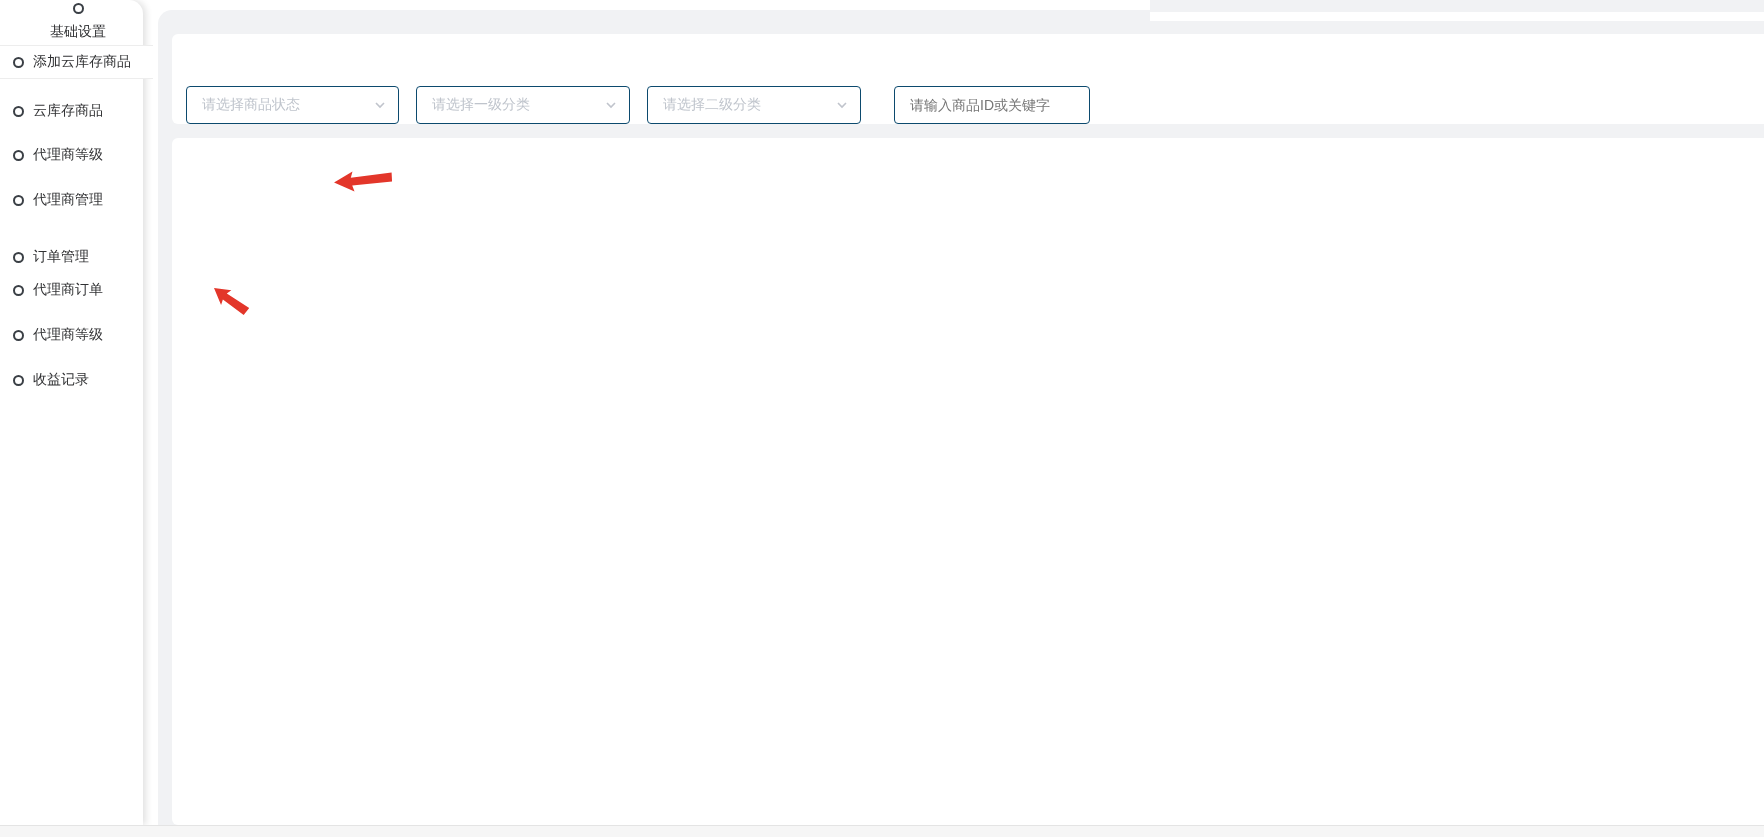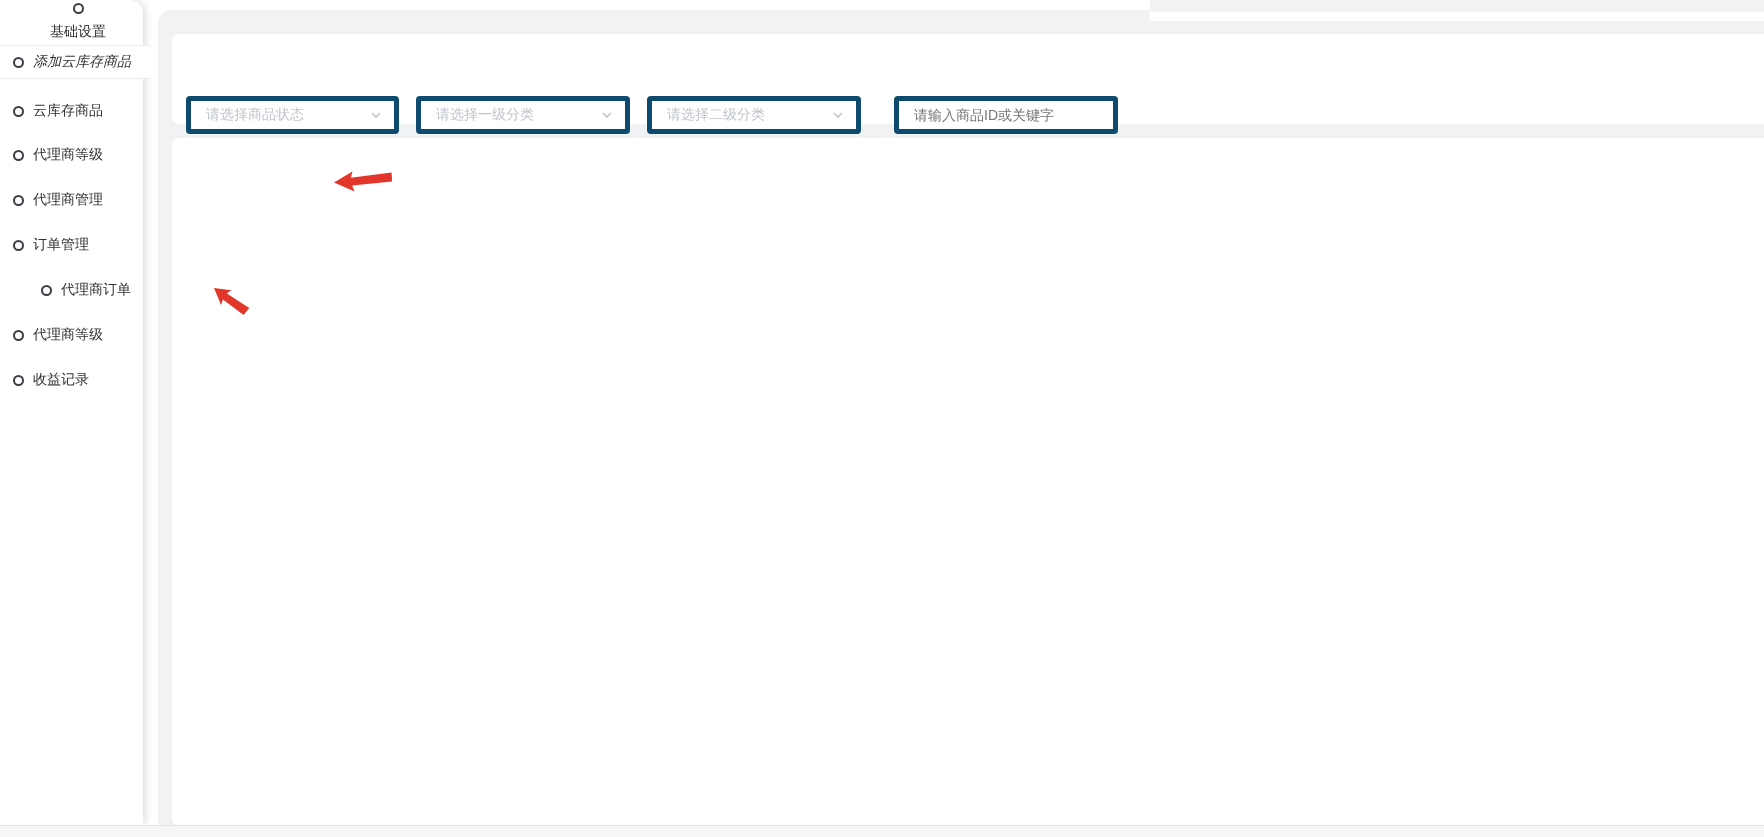--- a/index.html
+++ b/index.html
@@ -11,22 +11,22 @@
   #gray-area { left:158px; top:10px; right:0; bottom:12px; background:#f1f2f4;
     border-top-left-radius:14px; z-index:1; }
   #top-right-band-gray { left:1150px; top:0; right:0; height:12px; background:#f1f2f4; z-index:1; }
   #top-right-band-white { left:1150px; top:12px; right:0; height:9px; background:#fff; z-index:1; }
 
   .card { background:#fff; border-radius:6px; z-index:2; }
   #filter-card { left:172px; top:34px; width:1604px; height:90px; }
   #table-card  { left:172px; top:138px; width:1604px; height:687px; }
 
   
-  .select-box, .text-input { position:absolute; top:62px; height:38px; background:#fff;
-    border:5px solid #0c4a6e; border-radius:4px; display:flex; align-items:center;
+  .select-box, .text-input { position:absolute; top:52px; height:38px; background:#fff;
+    border:1px solid #0c4a6e; border-radius:4px; display:flex; align-items:center;
     padding:0 12px 0 15px; font-size:14px; color:#bfc4cc; }
   .select-box .ph { flex:1; }
   .chev { width:12px; height:12px; flex:0 0 auto; }
   #search-btn { position:absolute; left:1105px; top:61px; width:90px; height:40px;
     border:none; border-radius:4px; color:#fff; font-size:14px;
     display:flex; align-items:center; justify-content:center; gap:5px; cursor:pointer; }
 
   
   .cbx { position:absolute; width:16px; height:16px; border:1px solid #dcdfe6; border-radius:3px; background:#fff; }
   .cbx.checked { border:none; display:flex; align-items:center; justify-content:center; }
@@ -86,21 +86,21 @@
     <svg class="chev" viewBox="0 0 12 12">
         <polyline points="2,4 6,8 10,4" fill="none" stroke="#c0c4cc" stroke-width="1.6"></polyline>
       </svg>
   </div>
   <div class="select-box" style="left:244px; width:214px;">
     <span class="ph">请选择一级分类</span>
     <svg class="chev" viewBox="0 0 12 12">
         <polyline points="2,4 6,8 10,4" fill="none" stroke="#c0c4cc" stroke-width="1.6"></polyline>
       </svg>
   </div>
-  <input class="text-input" style="left: 722px; width: 224px;" placeholder="请输入商品ID或关键字">
+  <input class="text-input" style="left: 722px; width: 196px;" placeholder="请输入商品ID或关键字">
 </div>
 <button class="abs" id="search-btn" style="background: rgb(56, 184, 142);">
   <svg width="14" height="14" viewBox="0 0 14 14">
     <circle cx="6" cy="6" r="4.4" fill="none" stroke="#fff" stroke-width="1.6"></circle>
     <line x1="9.4" y1="9.4" x2="13" y2="13" stroke="#fff" stroke-width="1.6"></line>
   </svg>
   <span>搜索</span>
 </button>
 
 <div class="abs card" id="table-card"></div>
@@ -277,41 +277,41 @@
     </div>
   </div>
 
 <div class="abs" id="sidebar"></div>
 <div class="abs" id="active-cover"></div>
 <div id="sidebar-root">
     <div class="side-item abs" style="top: 3px; flex-direction: column;">
       <span class="ring-icon"></span>
       <span>基础设置</span>
     </div>
-    <div class="side-item abs" style="top: 45px; font-style: italic;">
+    <div class="side-item abs" style="top: 45px;">
       <span class="ring-icon"></span>
       <span>添加云库存商品</span>
     </div>
     <div class="side-item abs" style="top: 94px;">
       <span class="ring-icon"></span>
       <span>云库存商品</span>
     </div>
     <div class="side-item abs" style="top: 138px; text-align: right;">
       <span class="ring-icon"></span>
       <span>代理商等级</span>
     </div>
     <div class="side-item abs" style="top: 183px;">
       <span class="ring-icon"></span>
       <span>代理商管理</span>
     </div>
-    <div class="side-item abs" style="top: 228px;">
+    <div class="side-item abs" style="top: 240px;">
       <span class="ring-icon"></span>
       <span>订单管理</span>
     </div>
-    <div class="side-item abs" style="top: 273px; margin-left: 28px;">
+    <div class="side-item abs" style="top: 273px;">
       <span class="ring-icon"></span>
       <span>代理商订单</span>
     </div>
     <div class="side-item abs" style="top: 318px;">
       <span class="ring-icon"></span>
       <span>代理商等级</span>
     </div>
     <div class="side-item abs" style="top: 363px;">
       <span class="ring-icon"></span>
       <span>收益记录</span>

